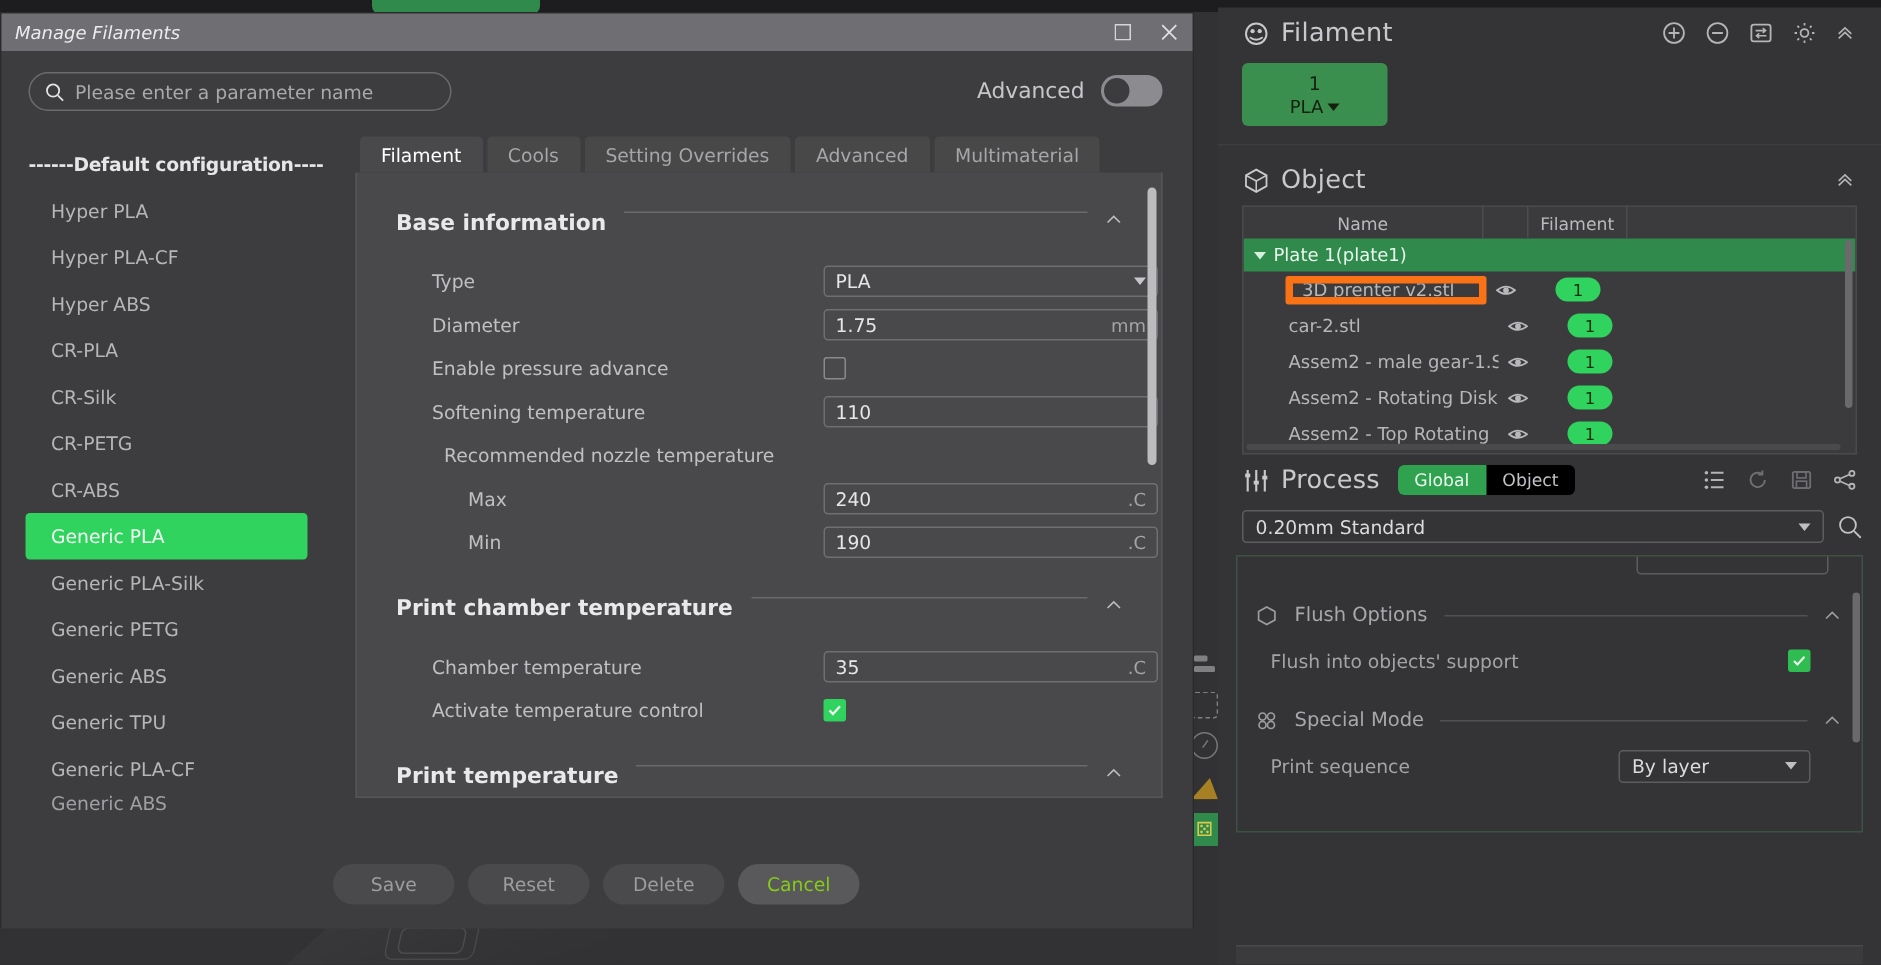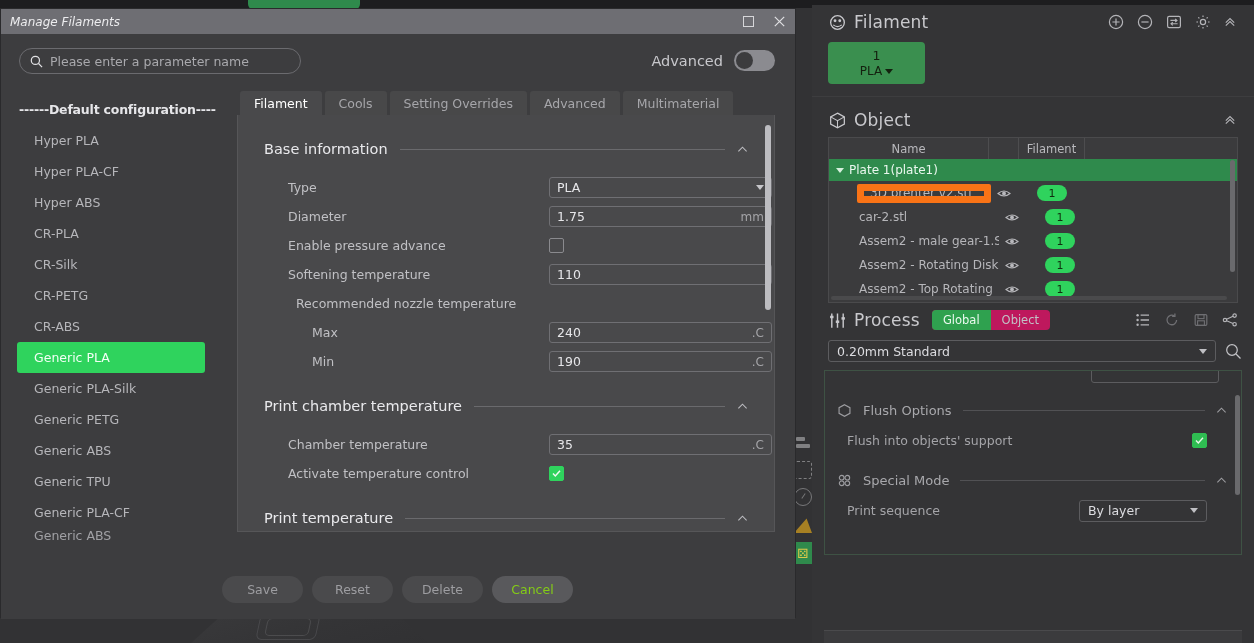--- a/index.html
+++ b/index.html
@@ -153,22 +153,23 @@
   }
   .tab.active { background: #49494b; color: #ffffff; }
 
   .panel {
     background: #49494b; border: 1px solid #565658; border-top: none;
     height: 417px; position: relative; overflow: hidden;
   }
   .panel-inner { padding: 22px 26px 0 26px; position: relative; }
 
   .group-head {
-    display: flex; align-items: center; gap: 12px; margin-bottom: 16px;
+    display: flex; align-items: flex-start; gap: 12px; margin-bottom: 16px;
     margin-top: 4px;
+    font-weight: bold;
   }
   .group-title { color: #e9e9ec; font-size: 14.5px; white-space: nowrap; }
   .group-line { flex: 1; height: 1px; background: #6a6a6d; }
   .chev-up {
     width: 11px; height: 11px; flex: none; color: #b6b6ba;
   }
 
   .field-row {
     display: flex; align-items: center; height: 29px; margin-bottom: 0px;
   }
@@ -277,21 +278,21 @@
     border-left: 4px solid transparent; border-right: 4px solid transparent;
     border-top: 5px solid #d6f0de;
   }
   .obj-plate-name { color: #eaf7ee; font-size: 12px; }
   .obj-name {
     width: 170px; padding-left: 30px; color: #b6b6ba; font-size: 12px;
     white-space: nowrap; overflow: hidden; flex: none;
   }
   .obj-name.editing {
     margin-left: 28px; padding-left: 6px; width: 134px; height: 19px;
-    border: 7px solid #f97316; border-radius: 2px; display: flex;
+    border: 5px solid #f97316; border-radius: 2px; display: flex;
     align-items: center; color: #b9b9bd;
   }
   .obj-eye { width: 26px; display: flex; justify-content: center; flex: none; color: #b8b8bc; }
   .obj-fil { width: 70px; display: flex; justify-content: center; flex: none; }
   .fil-pill {
     width: 30px; height: 16px; border-radius: 8px; background: #2fd35d;
     color: #10300f; font-size: 11px; display: flex; align-items: center;
     justify-content: center;
   }
   .obj-scroll {
@@ -301,21 +302,21 @@
     position: absolute; left: 0; top: 0; width: 5px; height: 112px;
     background: #6a6a6d; border-radius: 3px;
   }
   .obj-hscroll {
     position: absolute; left: 2px; bottom: 2px; width: 396px; height: 4px;
     background: #4a4a4c; border-radius: 2px;
   }
 
   .process-header { display: flex; align-items: center; padding: 0 16px 0 16px; height: 34px; }
   .seg {
-    display: flex; background: #be185d; border-radius: 4px; overflow: hidden;
+    display: flex; background: #000000; border-radius: 4px; overflow: hidden;
     margin-left: 12px; height: 20px;
   }
   .seg-btn {
     padding: 0 11px; display: flex; align-items: center; font-size: 11.5px;
     color: #c2c2c6;
   }
   .seg-btn.active { background: #2fa14f; color: #e9f9ee; }
 
   .process-select-row {
     padding: 0 12px 0 16px; display: flex; align-items: center; gap: 9px;

